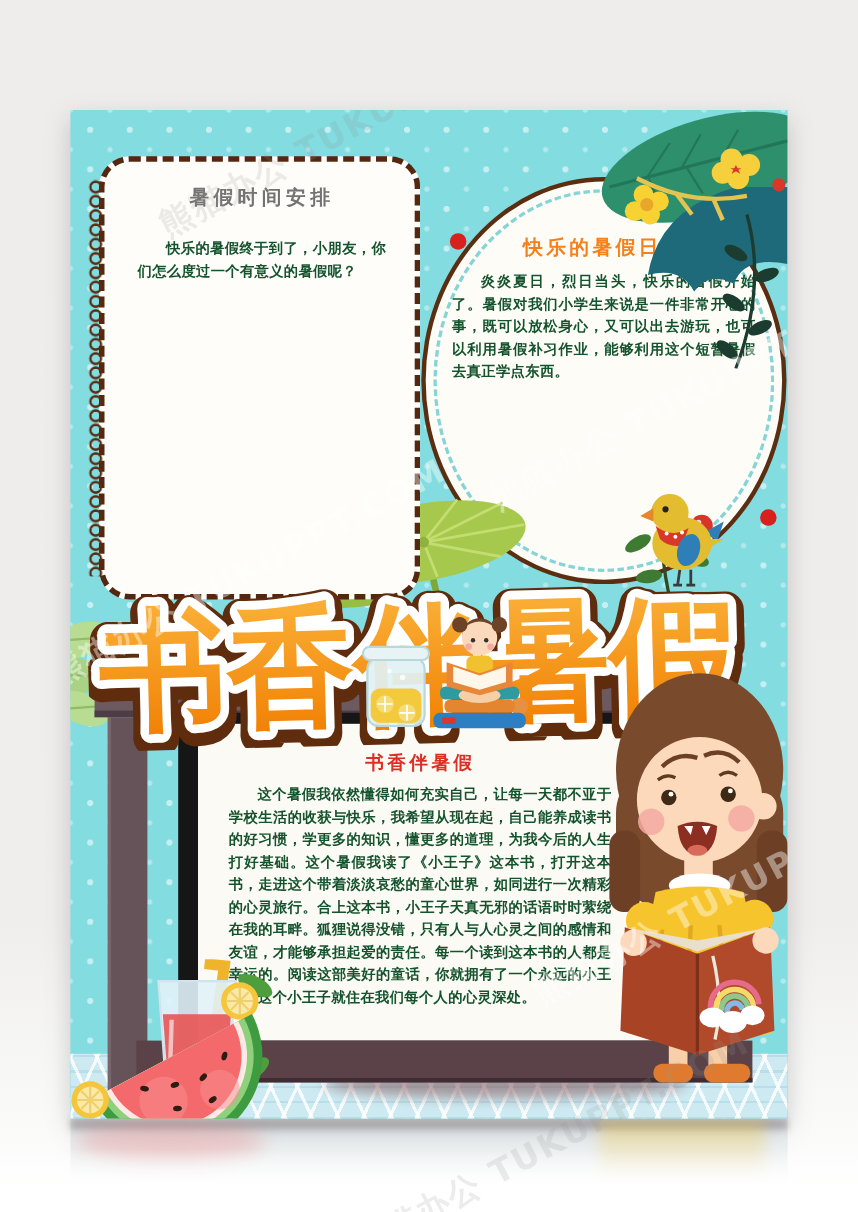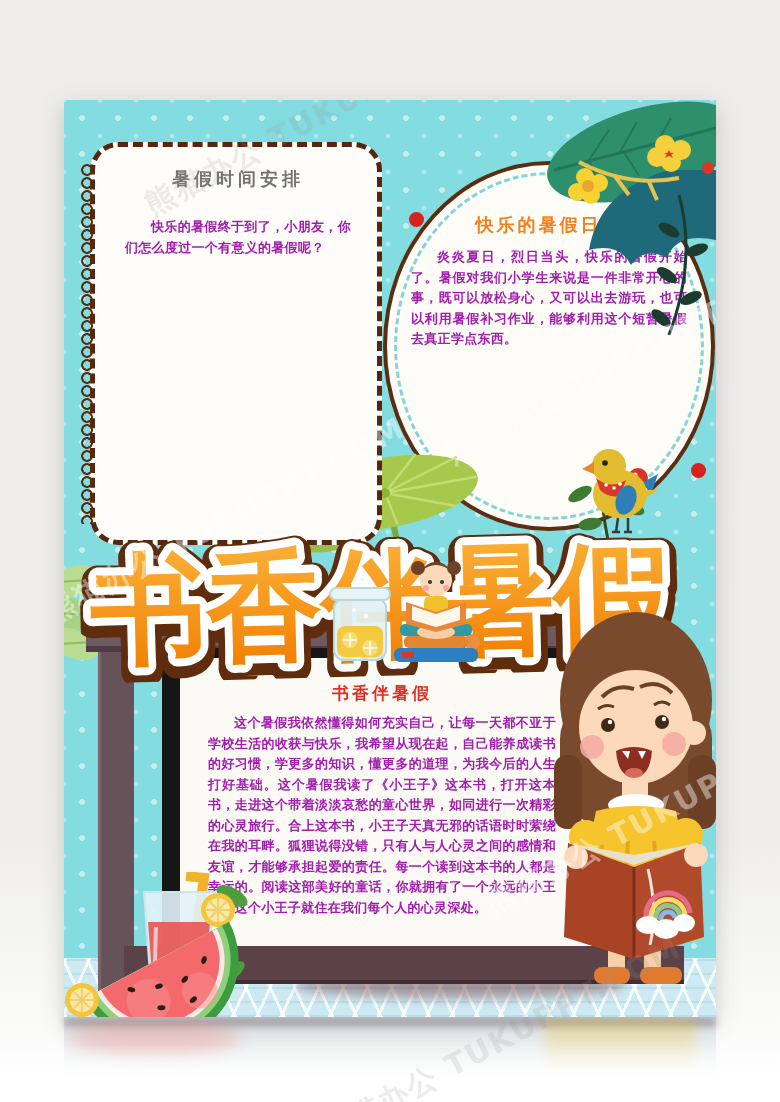--- a/index.html
+++ b/index.html
@@ -18,21 +18,21 @@
             box-shadow:0 8px 20px rgba(120,120,120,.35); }
 
   
   .schedule-box { position:absolute; left:26px; top:42px; width:292px; height:403px;
                   background:#fefdf9; border:5px dashed #54270e; border-radius:28px;
                   padding:14px 26px 8px 30px; z-index:10; }
   .lace { position:absolute; left:-18px; top:16px; bottom:16px; width:18px;
           background-image:radial-gradient(circle 6px at 10px 7px, transparent 3.5px, #5a2a10 4px 5.5px, transparent 6.2px);
           background-size:18px 13px; background-repeat:repeat-y; }
   .schedule-box h2 { color:#737373; font-size:18px; letter-spacing:4px; text-align:center; margin:6px 0 25px; }
-  .body-text { font-size:13px; line-height:21px; color:#a21caf; font-weight:600;
+  .body-text { font-size:13px; line-height:21px; color:#14532d; font-weight:600;
                text-align:justify; text-indent:2em; letter-spacing:.3px; }
 
   
   .diary-ellipse { position:absolute; left:319px; top:61px; width:332px; height:370px;
                    background:#fdfcf7; border:4px solid #5c2e11; border-radius:50%; z-index:6; }
   .diary-dash { position:absolute; inset:7px; border:3px dashed #86d4d6; border-radius:50%; }
   .diary-content { position:absolute; left:24px; right:24px; top:34px; }
   .diary-content h2 { color:#f5811c; font-size:18px; letter-spacing:3px; text-align:center; margin:14px 0 10px; }
   .diary-content .body-text { line-height:20.5px; }
   .tal-c { text-align-last:center; }

